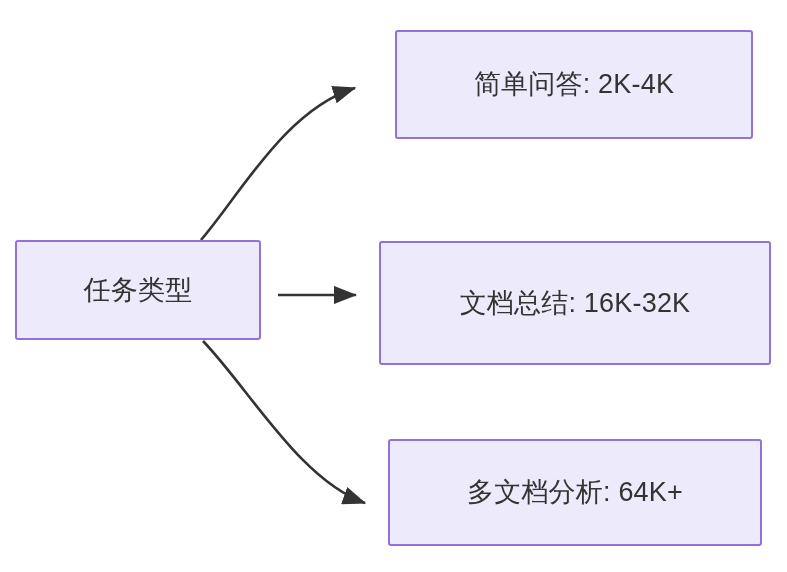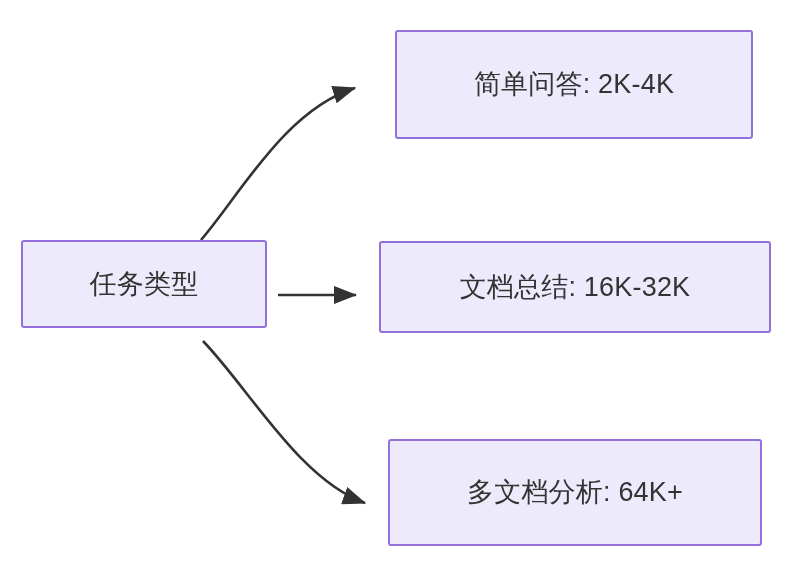--- a/index.html
+++ b/index.html
@@ -37,36 +37,36 @@
   }
   .node-label {
     color: #333333;
     font-size: 27px;
     line-height: 1.2;
     letter-spacing: 0.2px;
     white-space: nowrap;
     text-align: center;
   }
   #node-root {
-    left: 21px;
+    left: 15px;
     top: 240px;
     width: 246px;
-    height: 88px;
+    height: 100px;
   }
   #node-simple-qa {
     left: 395px;
     top: 30px;
     width: 358px;
     height: 109px;
   }
   #node-doc-summary {
     left: 379px;
     top: 241px;
     width: 392px;
-    height: 92px;
+    height: 124px;
   }
   #node-multi-doc {
     left: 388px;
     top: 439px;
     width: 374px;
     height: 107px;
   }
 </style>
 </head>
 <body>

